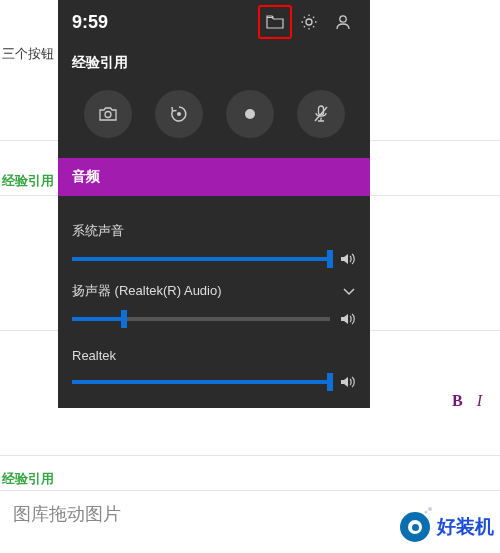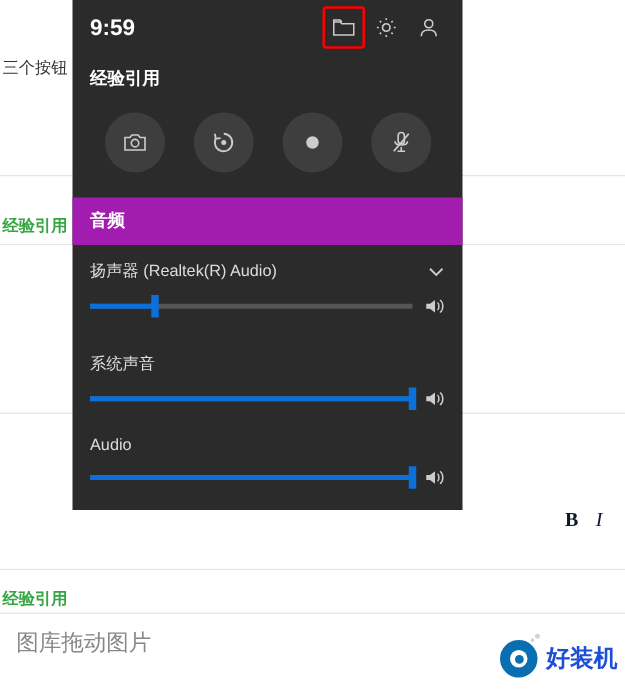--- a/index.html
+++ b/index.html
@@ -7,21 +7,21 @@
     
     .bg-text-1 { position: absolute; top: 45px; left: 2px; font-size: 13px; color: #333; }
     .bg-text-2 { position: absolute; top: 172px; left: 2px; font-size: 13px; color: #36a643; font-weight: bold; }
     .bg-text-3 { position: absolute; top: 470px; left: 2px; font-size: 13px; color: #36a643; font-weight: bold; }
     .bg-text-4 { position: absolute; top: 502px; left: 13px; font-size: 18px; color: #888; }
     .bg-line-1 { position: absolute; top: 140px; left: 0; width: 100%; height: 1px; background: #e5e5e5; }
     .bg-line-2 { position: absolute; top: 195px; left: 0; width: 100%; height: 1px; background: #e5e5e5; }
     .bg-line-3 { position: absolute; top: 330px; left: 0; width: 100%; height: 1px; background: #e5e5e5; }
     .bg-line-4 { position: absolute; top: 490px; left: 0; width: 100%; height: 1px; background: #e5e5e5; }
     .bg-line-5 { position: absolute; top: 455px; left: 0; width: 100%; height: 1px; background: #e5e5e5; }
-    .bg-bi { position: absolute; top: 408px; right: 18px; font-family: Georgia, serif; font-size: 16px; color: #0f172a; }
+    .bg-bi { position: absolute; top: 392px; right: 18px; font-family: Georgia, serif; font-size: 16px; color: #701a75; }
     .bg-bi b { font-weight: bold; margin-right: 10px; }
     .bg-bi i { font-style: italic; }
     
     .panel { position: absolute; top: 0; left: 58px; width: 312px; height: 408px; background: #2b2b2b; color: #fff; }
     
     .top-bar { display: flex; align-items: center; height: 44px; padding: 0 10px; }
     .time { font-size: 18px; font-weight: bold; flex: 1; padding-left: 4px; }
     .top-icon { width: 34px; height: 34px; display: flex; align-items: center; justify-content: center; cursor: pointer; }
     .red-box { border: 2px solid #ff0000; border-radius: 3px; }
     
@@ -115,20 +115,38 @@
       <svg width="18" height="20" viewBox="0 0 18 20">
           <rect x="6.5" y="2" width="5" height="9" rx="2.5" fill="none" stroke="#ccc" stroke-width="1.3"></rect>
           <path d="M4 9 C4 13 14 13 14 9 M9 13.5 L9 17 M6 17 L12 17" fill="none" stroke="#ccc" stroke-width="1.3"></path>
           <line x1="3" y1="17" x2="15" y2="3" stroke="#ccc" stroke-width="1.5"></line>
         </svg>
     </div>
   </div>
 
   <div class="audio-header">音频</div>
 
+  <div class="audio-item" style="margin-top:14px">
+    <div class="audio-label-row">
+      <span class="audio-label">系统声音</span>
+    </div>
+    <div class="slider-row">
+      <div class="slider">
+        <div class="slider-fill" style="width:100%"></div>
+        <div class="slider-thumb" style="left:100%"></div>
+      </div>
+      <span class="vol-icon">
+        <svg width="16" height="14" viewBox="0 0 16 14">
+            <path d="M1 5 L4 5 L8 2 L8 12 L4 9 L1 9 Z" fill="#ccc"></path>
+            <path d="M10 4 C11.5 5 11.5 9 10 10 M12 2 C15 4 15 10 12 12" fill="none" stroke="#ccc" stroke-width="1.2"></path>
+          </svg>
+      </span>
+    </div>
+  </div>
+
   <div class="audio-item">
     <div class="audio-label-row">
       <span class="audio-label">扬声器 (Realtek(R) Audio)</span>
       <span class="chevron">
         <svg width="14" height="10" viewBox="0 0 14 10">
             <path d="M2 3 L7 8 L12 3" fill="none" stroke="#ccc" stroke-width="1.5"></path>
           </svg>
       </span>
     </div>
     <div class="slider-row">
@@ -138,41 +156,23 @@
       </div>
       <span class="vol-icon">
         <svg width="16" height="14" viewBox="0 0 16 14">
             <path d="M1 5 L4 5 L8 2 L8 12 L4 9 L1 9 Z" fill="#ccc"></path>
             <path d="M10 4 C11.5 5 11.5 9 10 10 M12 2 C15 4 15 10 12 12" fill="none" stroke="#ccc" stroke-width="1.2"></path>
           </svg>
       </span>
     </div>
   </div>
 
-  <div class="audio-item" style="margin-top:14px">
-    <div class="audio-label-row">
-      <span class="audio-label">系统声音</span>
-    </div>
-    <div class="slider-row">
-      <div class="slider">
-        <div class="slider-fill" style="width:100%"></div>
-        <div class="slider-thumb" style="left:100%"></div>
-      </div>
-      <span class="vol-icon">
-        <svg width="16" height="14" viewBox="0 0 16 14">
-            <path d="M1 5 L4 5 L8 2 L8 12 L4 9 L1 9 Z" fill="#ccc"></path>
-            <path d="M10 4 C11.5 5 11.5 9 10 10 M12 2 C15 4 15 10 12 12" fill="none" stroke="#ccc" stroke-width="1.2"></path>
-          </svg>
-      </span>
-    </div>
-  </div>
-
   <div class="audio-item" style="margin-top:6px">
     <div class="audio-label-row">
-      <span class="audio-label">Audio</span>
+      <span class="audio-label">Realtek</span>
     </div>
     <div class="slider-row">
       <div class="slider">
         <div class="slider-fill" style="width:100%"></div>
         <div class="slider-thumb" style="left:100%"></div>
       </div>
       <span class="vol-icon">
         <svg width="16" height="14" viewBox="0 0 16 14">
             <path d="M1 5 L4 5 L8 2 L8 12 L4 9 L1 9 Z" fill="#ccc"></path>
             <path d="M10 4 C11.5 5 11.5 9 10 10 M12 2 C15 4 15 10 12 12" fill="none" stroke="#ccc" stroke-width="1.2"></path>

